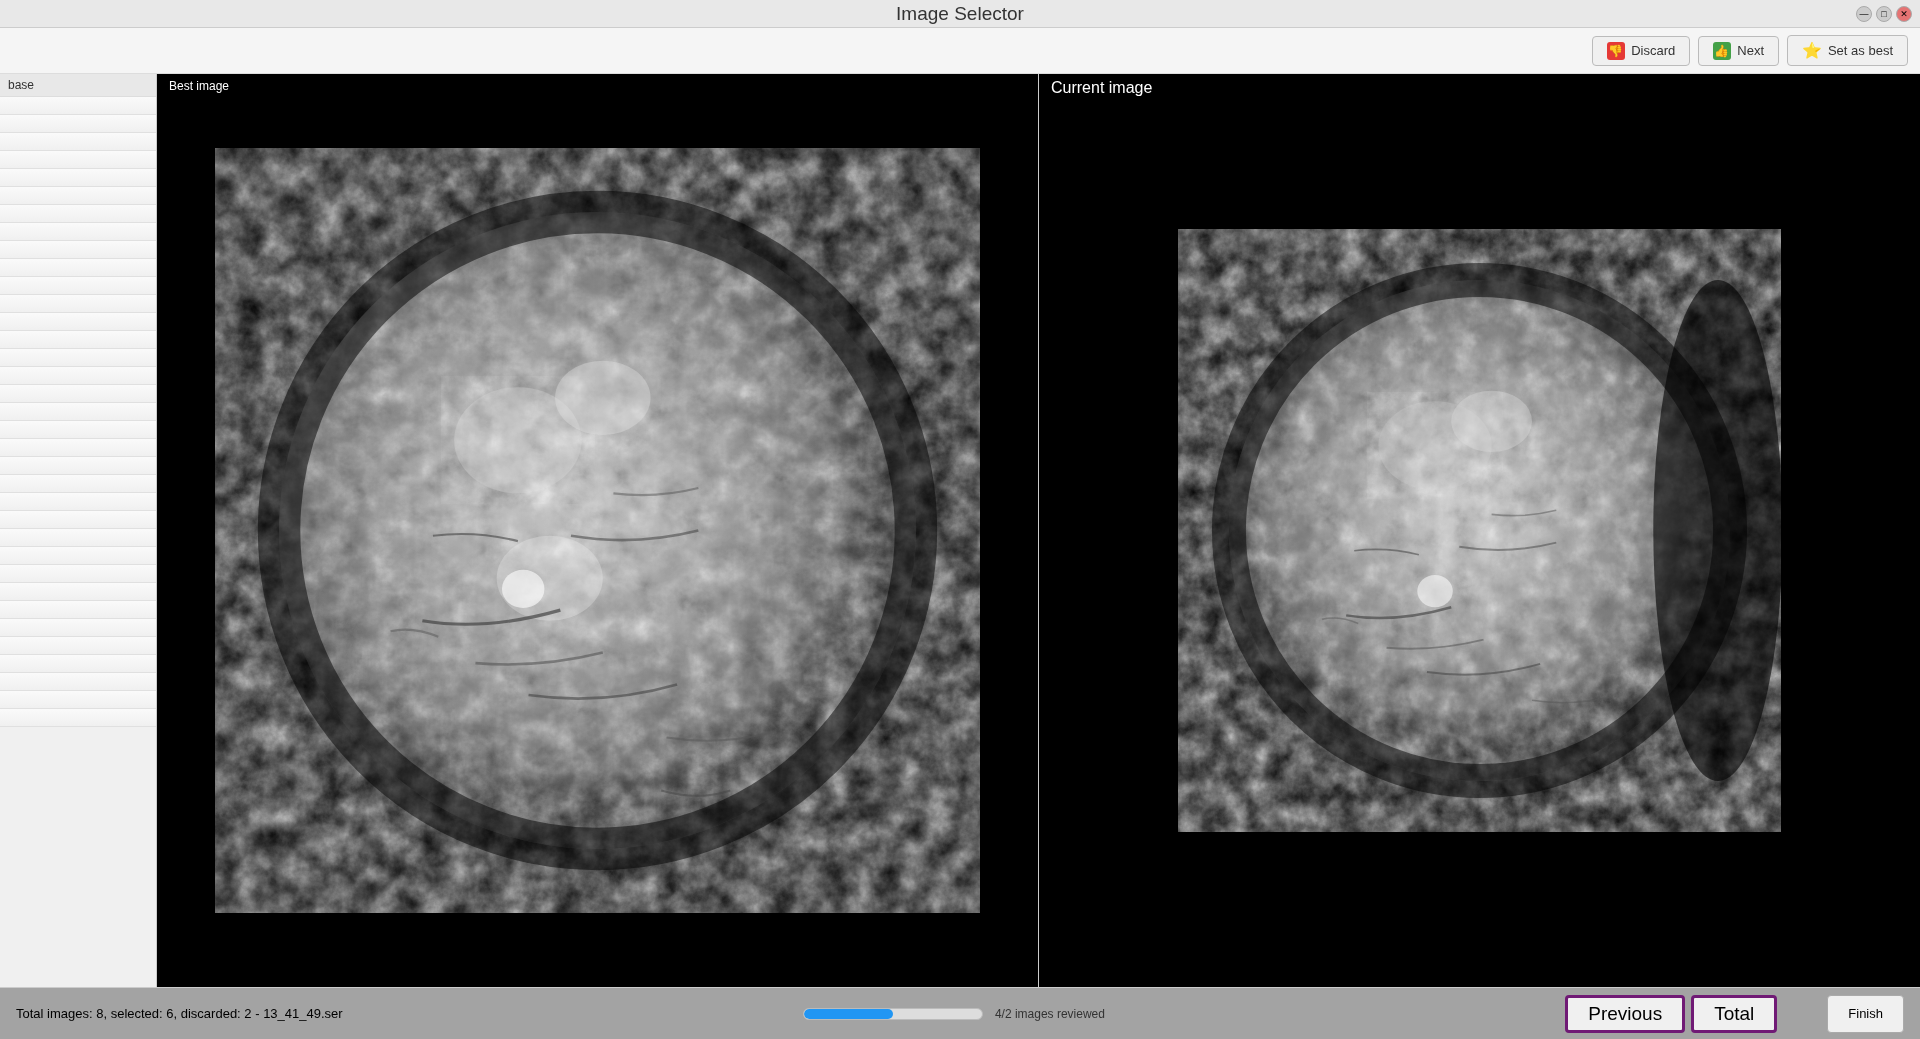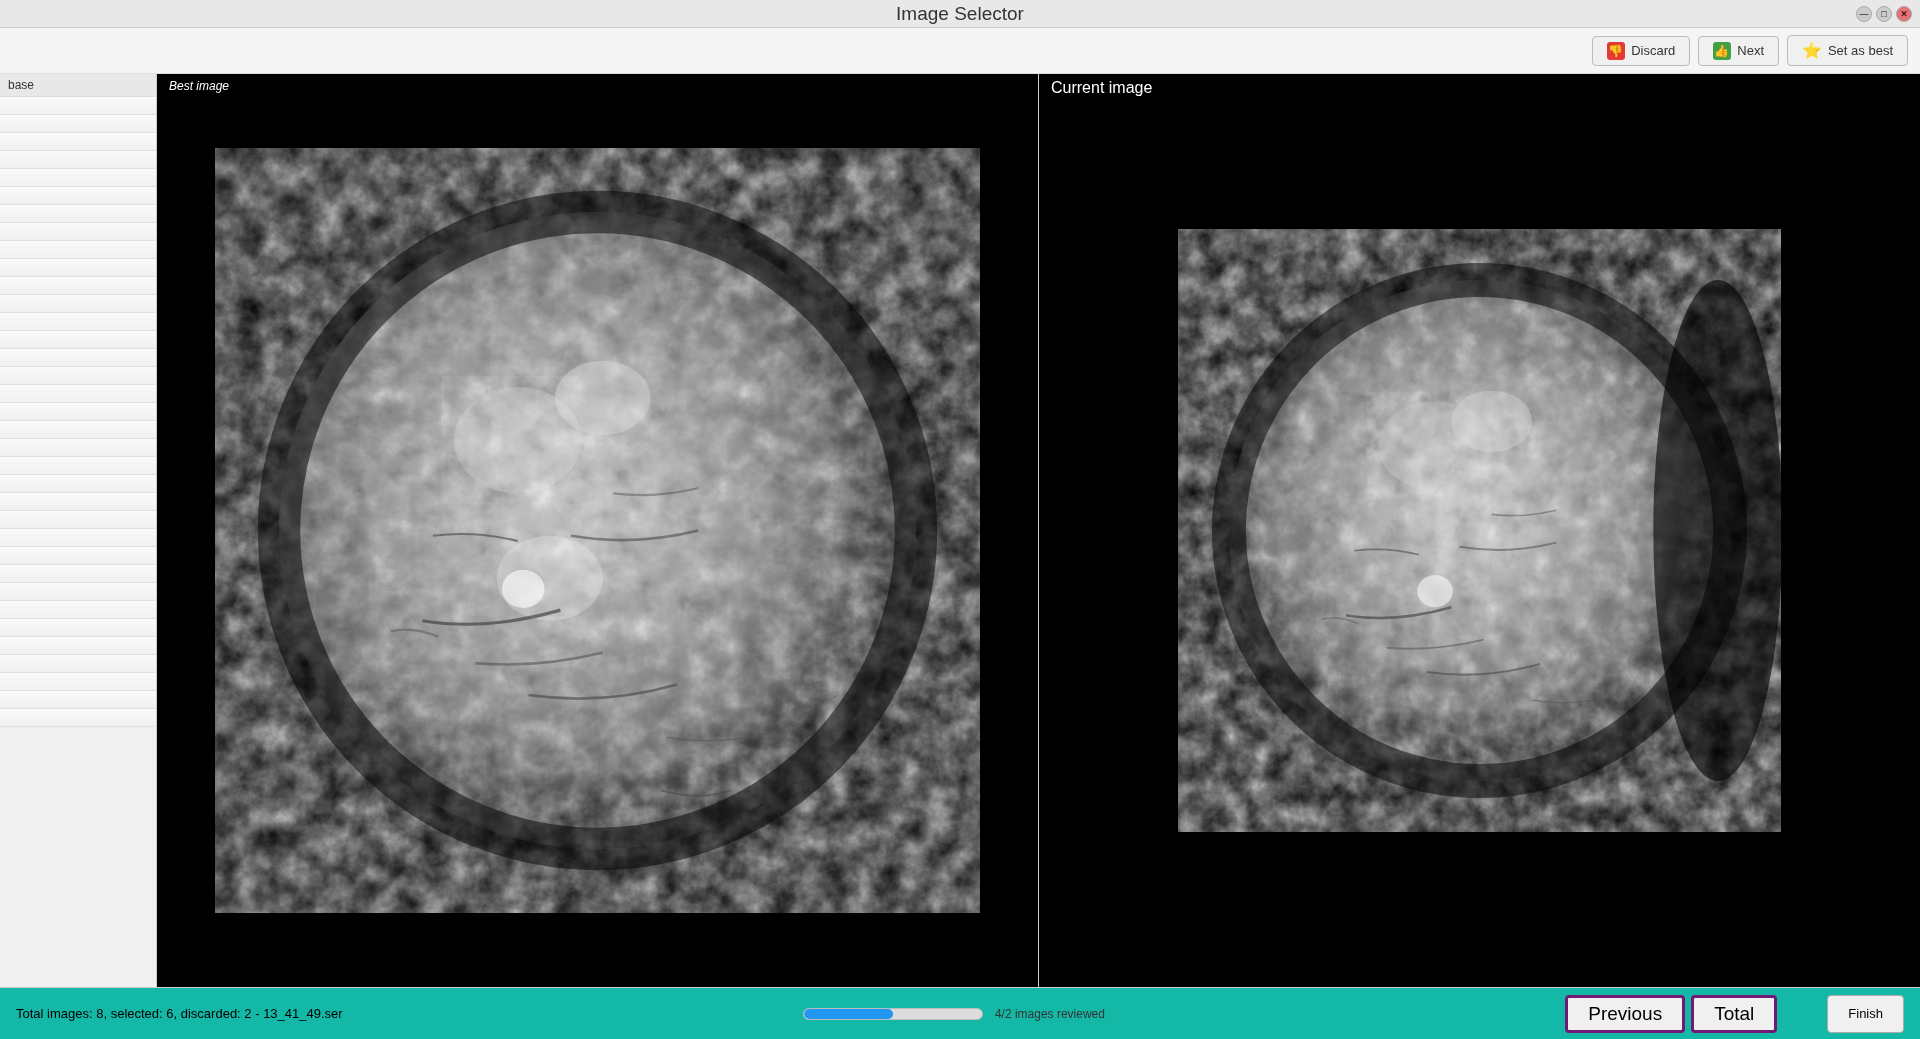--- a/index.html
+++ b/index.html
@@ -176,21 +176,20 @@
     #best-image-label {
       position: absolute;
       top: 4px;
       left: 8px;
       color: #fff;
       font-size: 12px;
       background: rgba(0,0,0,0.4);
       padding: 1px 4px;
       border-radius: 2px;
       z-index: 10;
-      font-style: italic;
     }
 
     
     #current-image-panel {
       flex: 1;
       display: flex;
       flex-direction: column;
       background: #000;
       position: relative;
     }
@@ -208,21 +207,21 @@
 
     
     .solar-canvas {
       width: 100%;
       height: 100%;
     }
 
     
     #bottom-bar {
       height: 52px;
-      background: #14b8a6;
+      background: #a3a3a3;
       border-top: 1px solid #ccc;
       display: flex;
       align-items: center;
       padding: 0 16px;
       gap: 16px;
     }
     #progress-section {
       flex: 1;
       display: flex;
       align-items: center;

